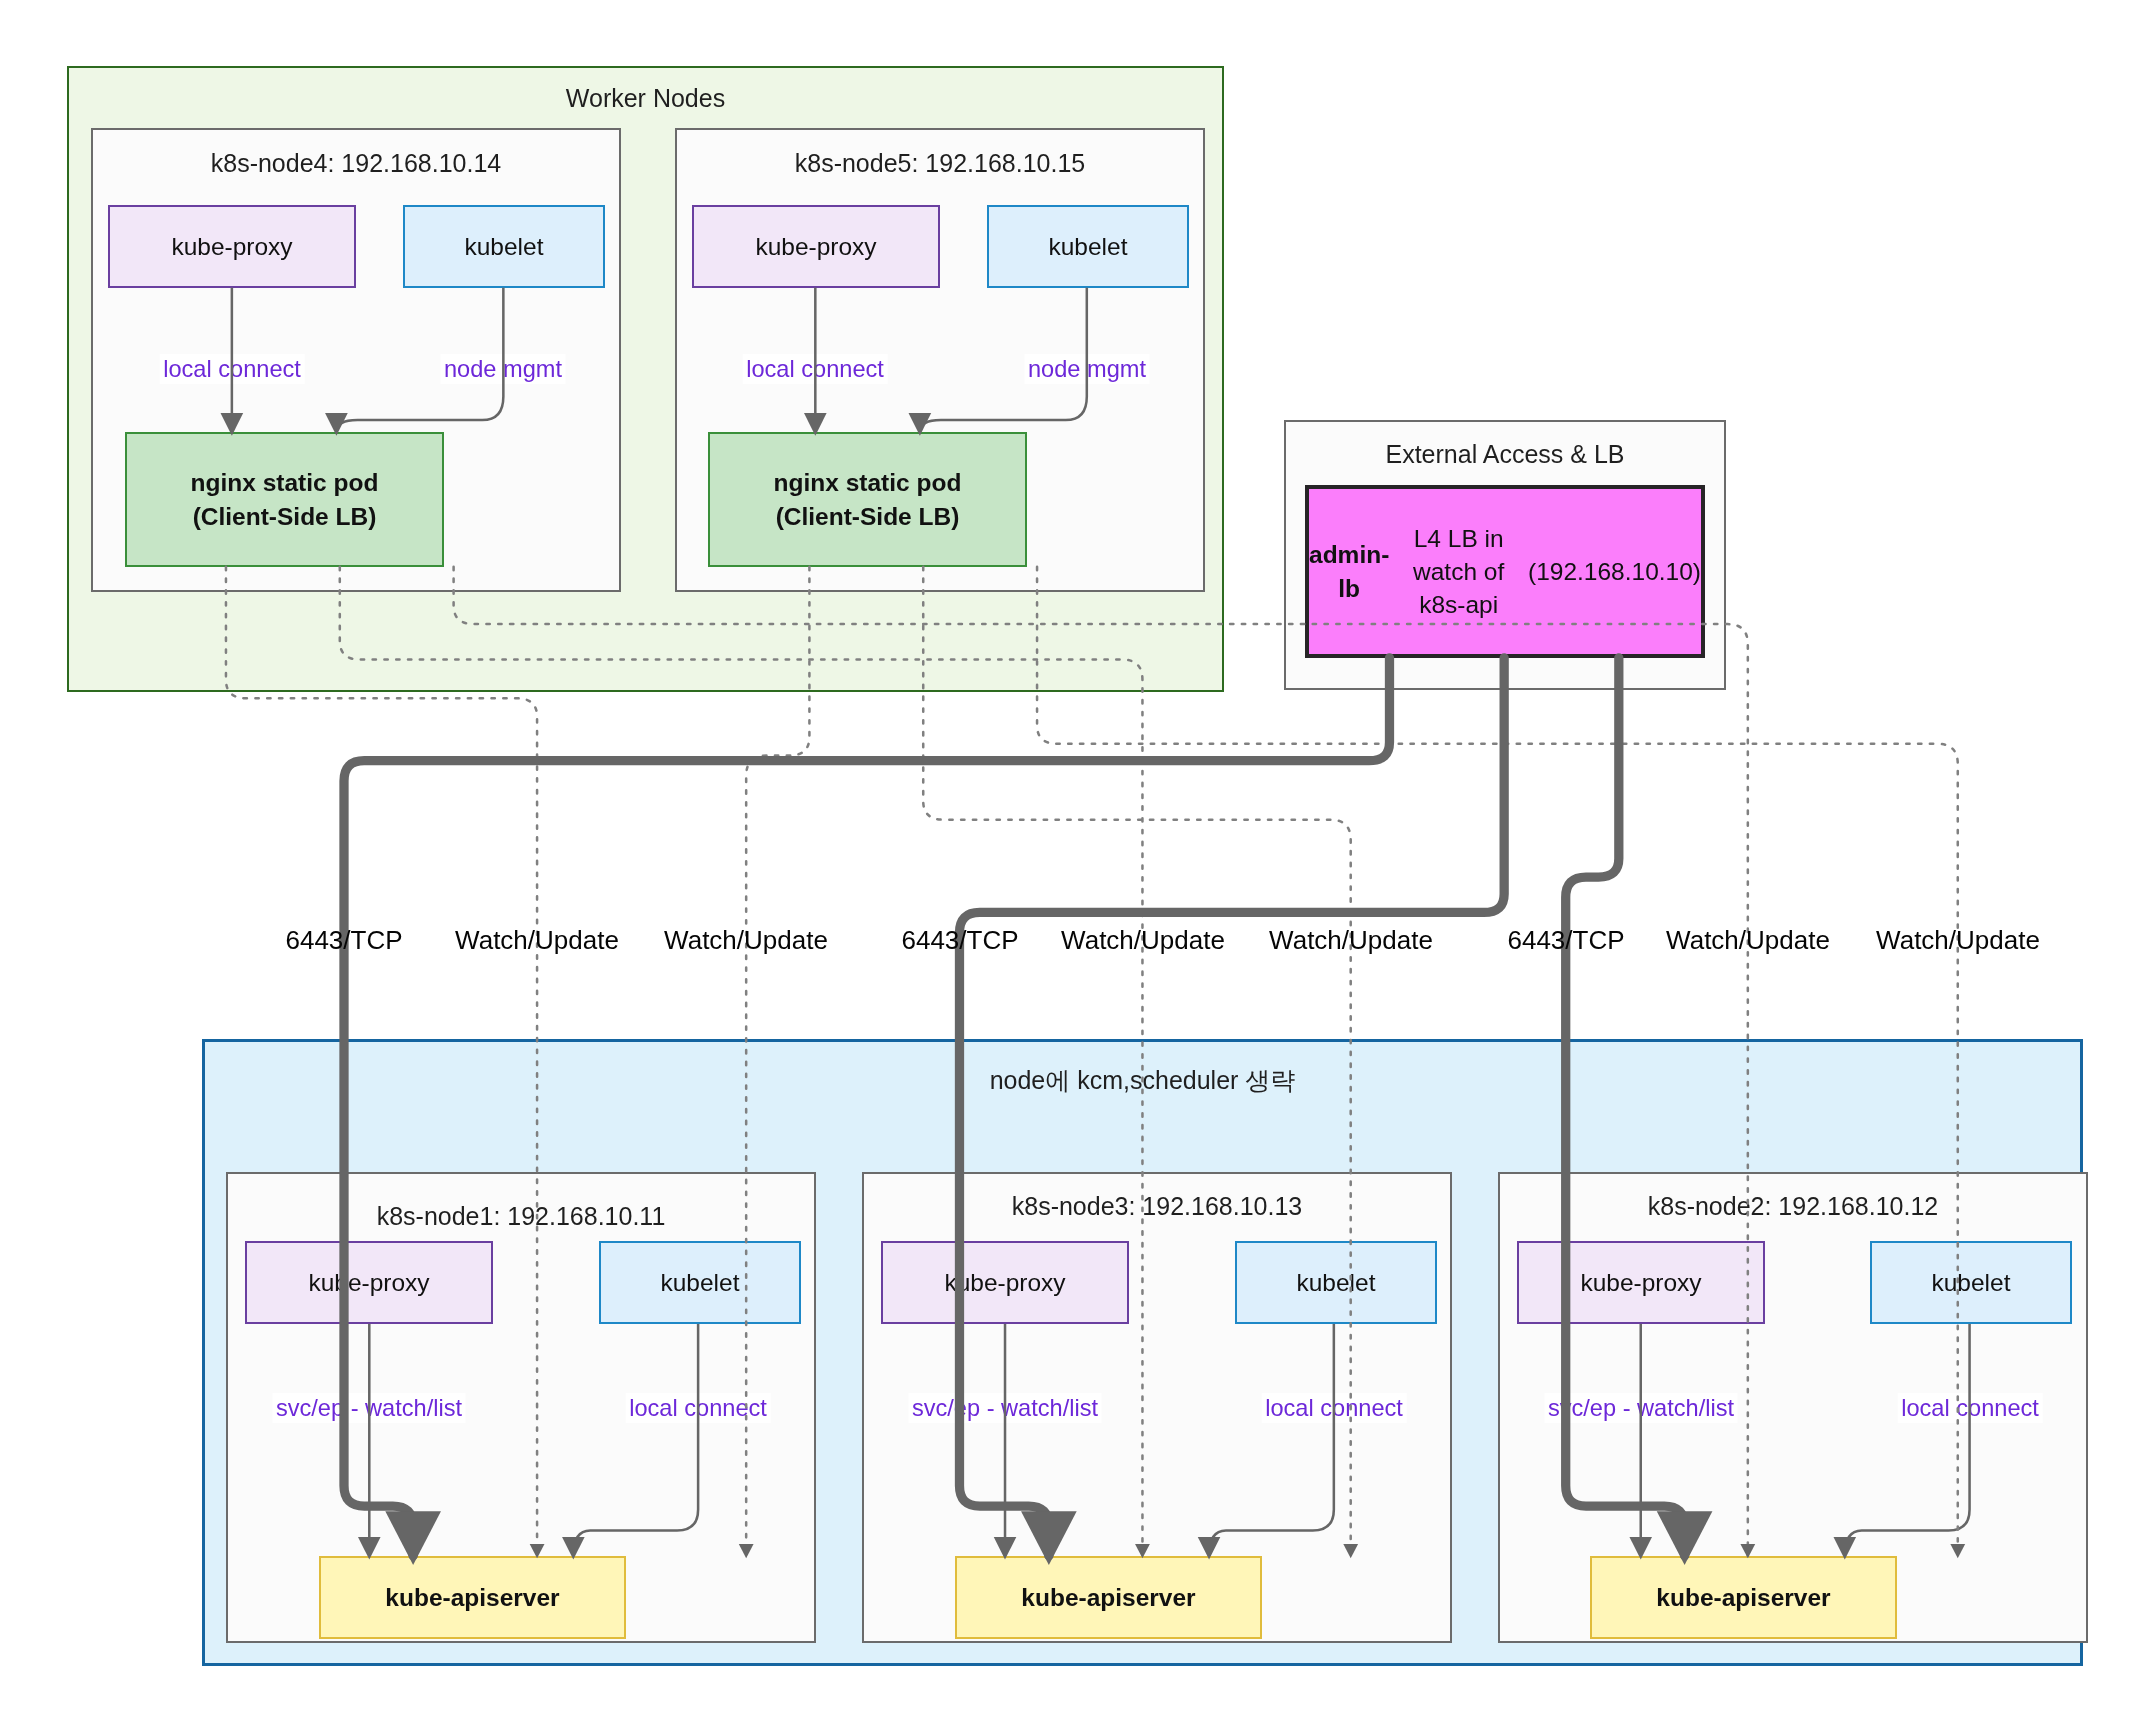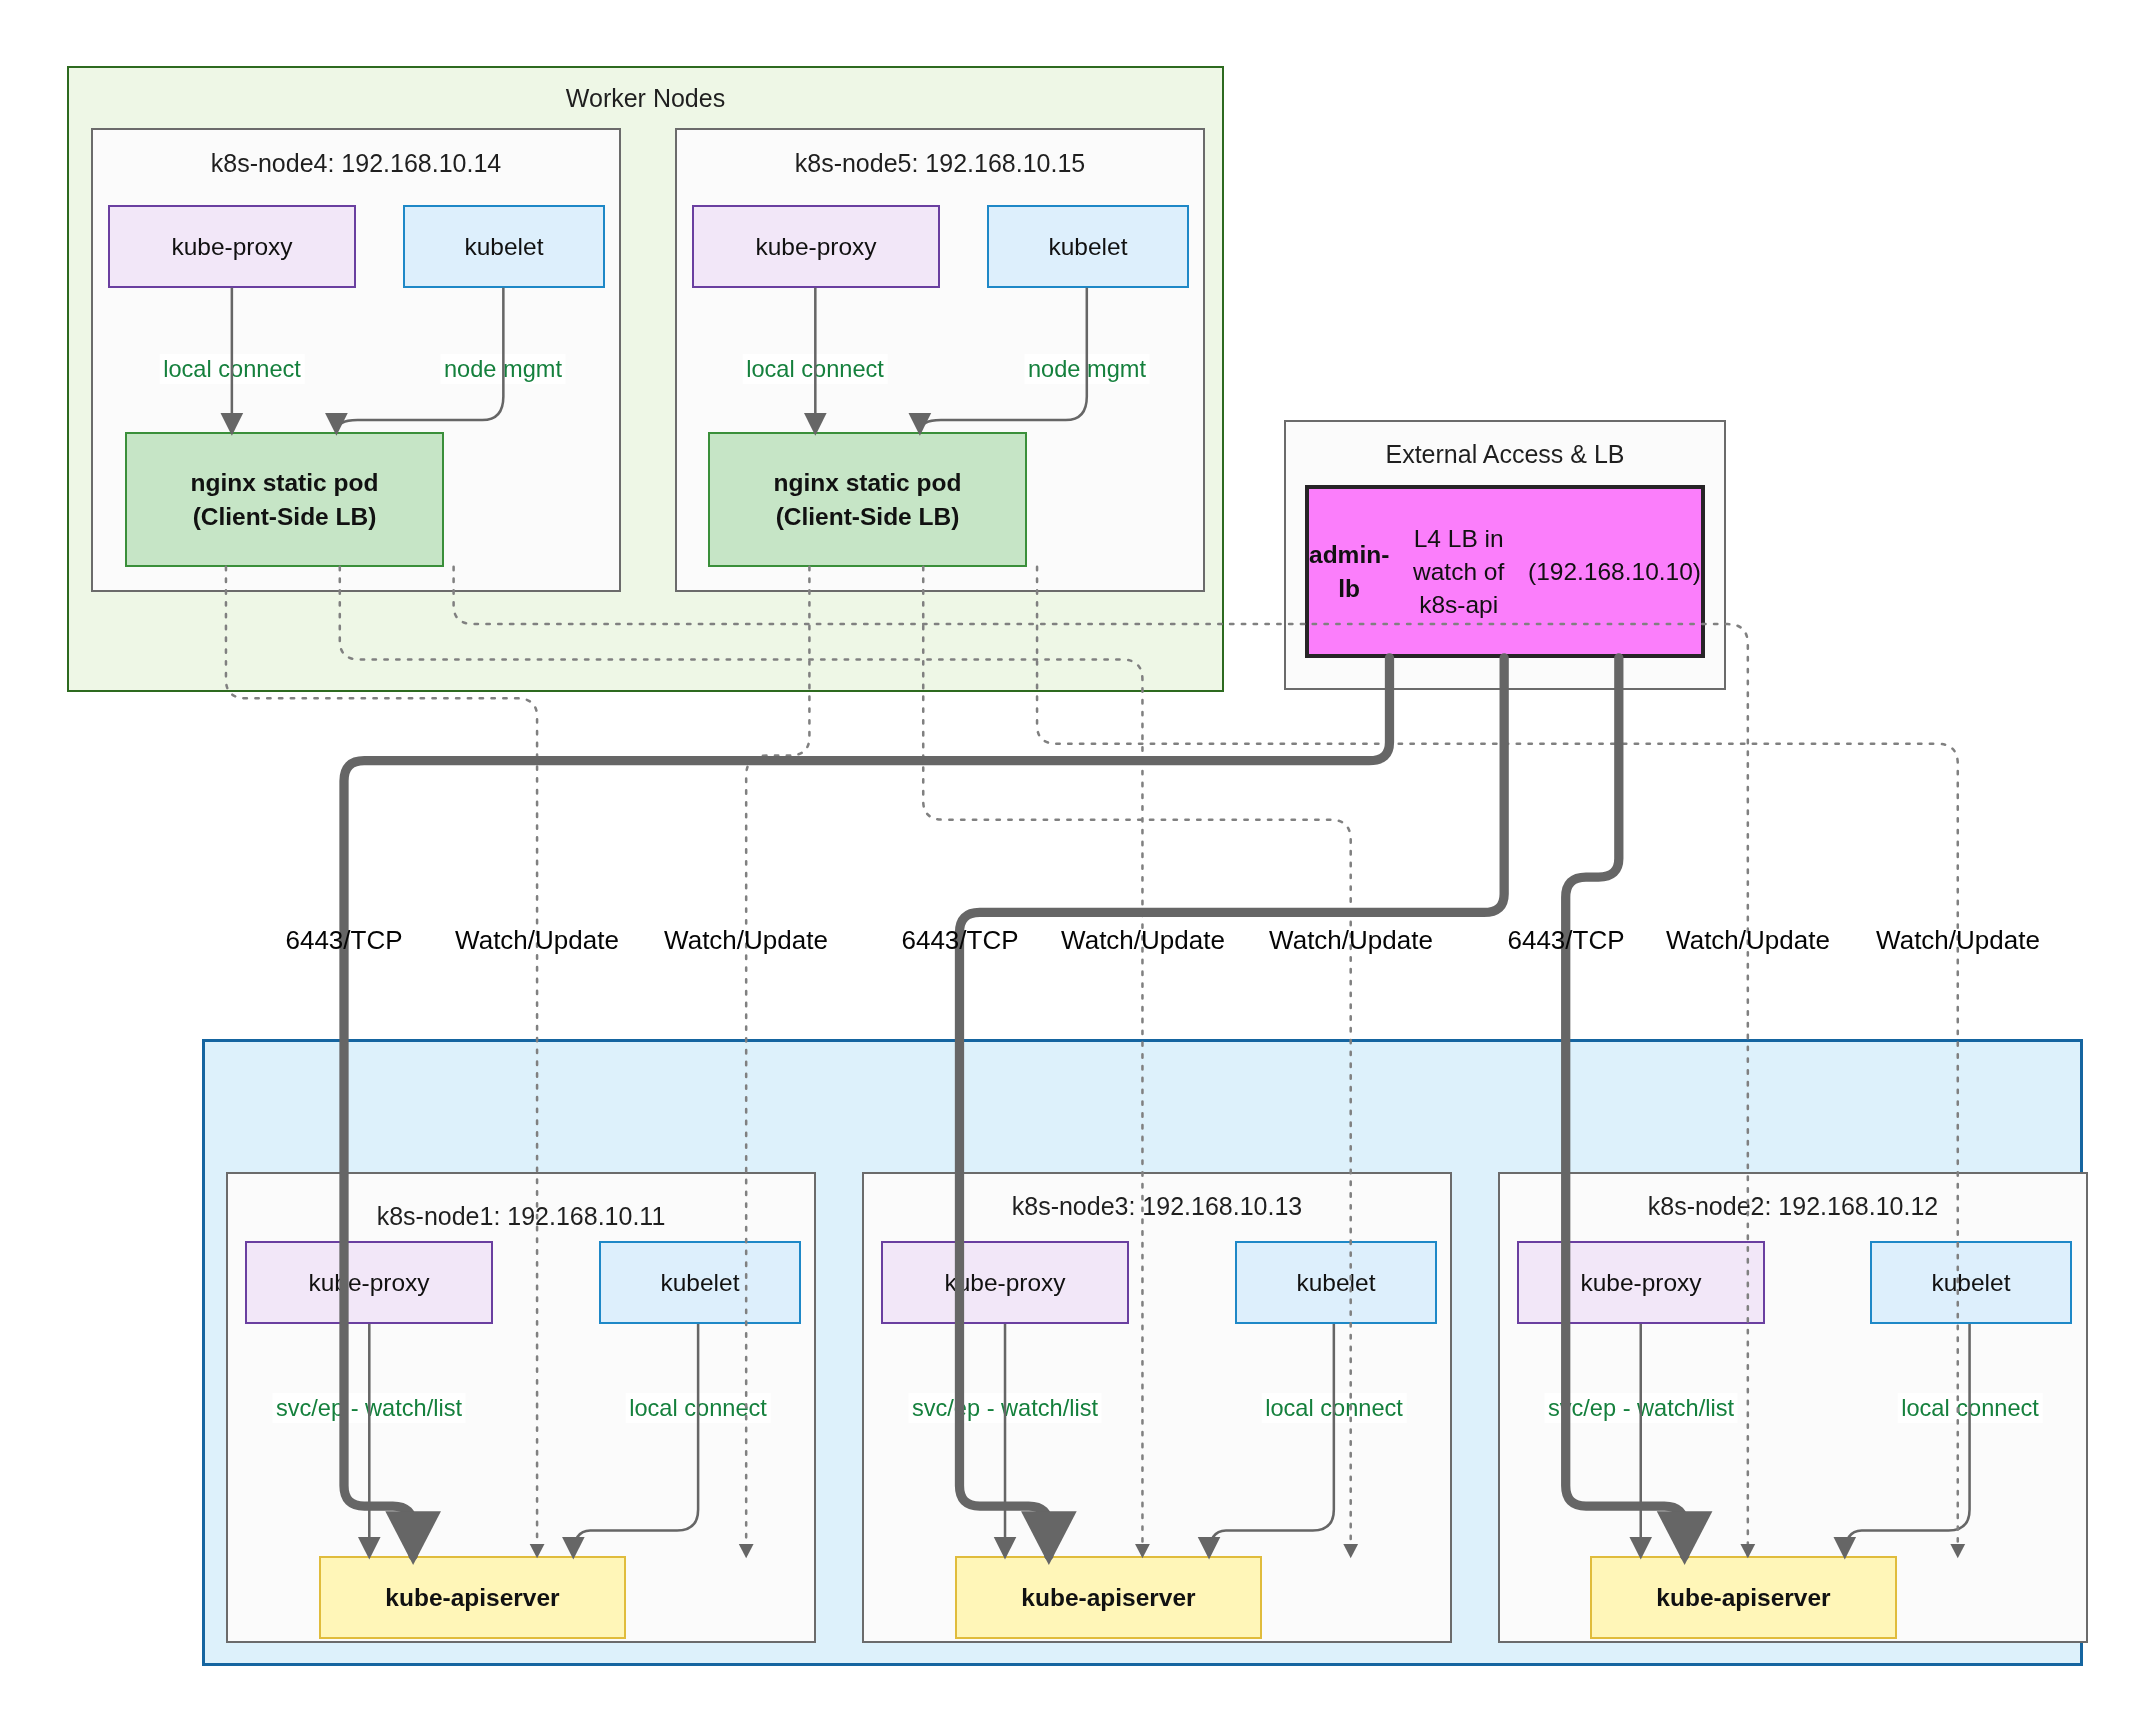--- a/index.html
+++ b/index.html
@@ -85,21 +85,21 @@
   .comp-lb {
     background: #fb7efb;
     border: 4.2px solid #272427;
     font-weight: normal;
   }
   .comp-lb .lb-name { font-weight: bold; }
   .edge-label {
     position: absolute;
     background: #ffffff;
     font-size: 23.6px;
-    color: #15803d;
+    color: #6d28d9;
     white-space: nowrap;
     padding: 1.7px 3.4px;
     transform: translateX(-50%);
     text-align: center;
   }
   .mid-label {
     position: absolute;
     font-size: 26px;
     color: #050505;
     white-space: nowrap;
@@ -144,20 +144,21 @@
     <div class="group-title" style="top:13.5px;">External Access &amp; LB</div>
   </div>
   <div class="comp comp-lb" style="left:1305px; top:485px; width:400px; height:173px;">
     <span class="lb-name">admin-lb</span>
     <span>L4 LB in watch of k8s-api</span>
     <span>(192.168.10.10)</span>
   </div>
 
   <div class="node-box group-blue" style="left:202px; top:1039px; width:1881px; height:627px;">
     <div class="group-title" style="top:20px;">
+      <div>node에 kcm,scheduler 생략</div>
     </div>
   </div>
 
   <div class="node-box group-white" style="left:226px; top:1172px; width:590px; height:471px;">
     <div class="group-title" style="top:24px;">k8s-node1: 192.168.10.11</div>
   </div>
   <div class="comp comp-proxy" style="left:245px; top:1241px; width:248px; height:83px;">kube-proxy</div>
   <div class="comp comp-kubelet" style="left:599px; top:1241px; width:202px; height:83px;">kubelet</div>
   <div class="edge-label" style="left:369px; top:1393px;">svc/ep - watch/list</div>
   <div class="edge-label" style="left:698px; top:1393px;">local connect</div>

